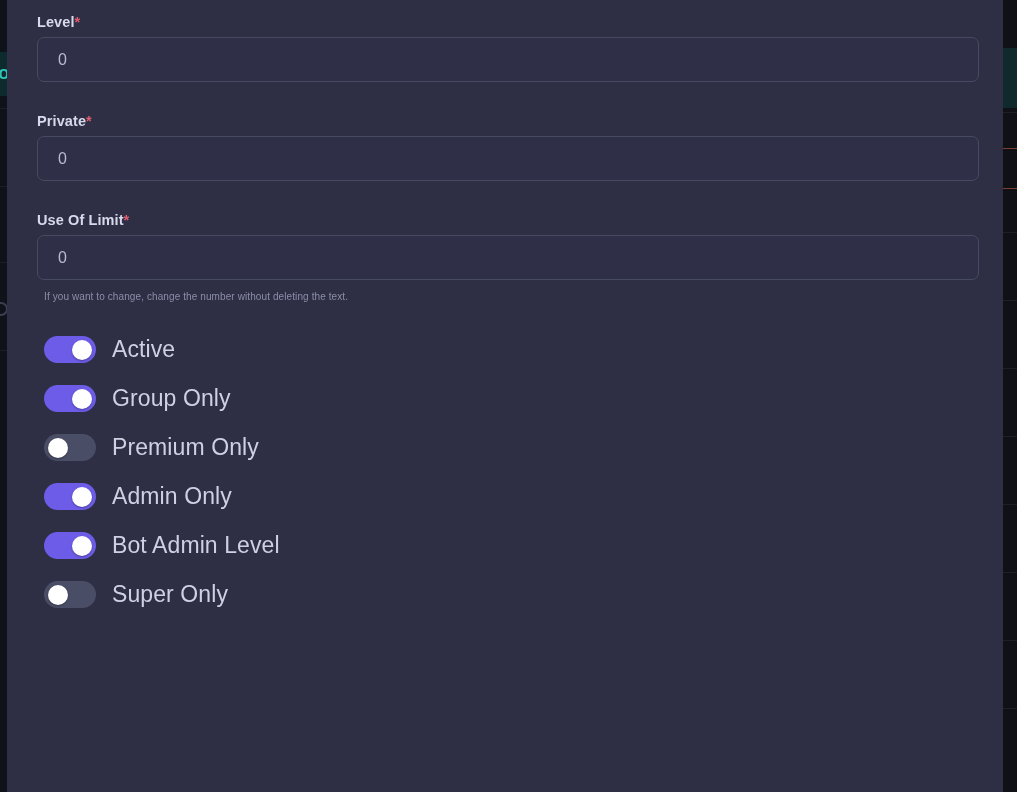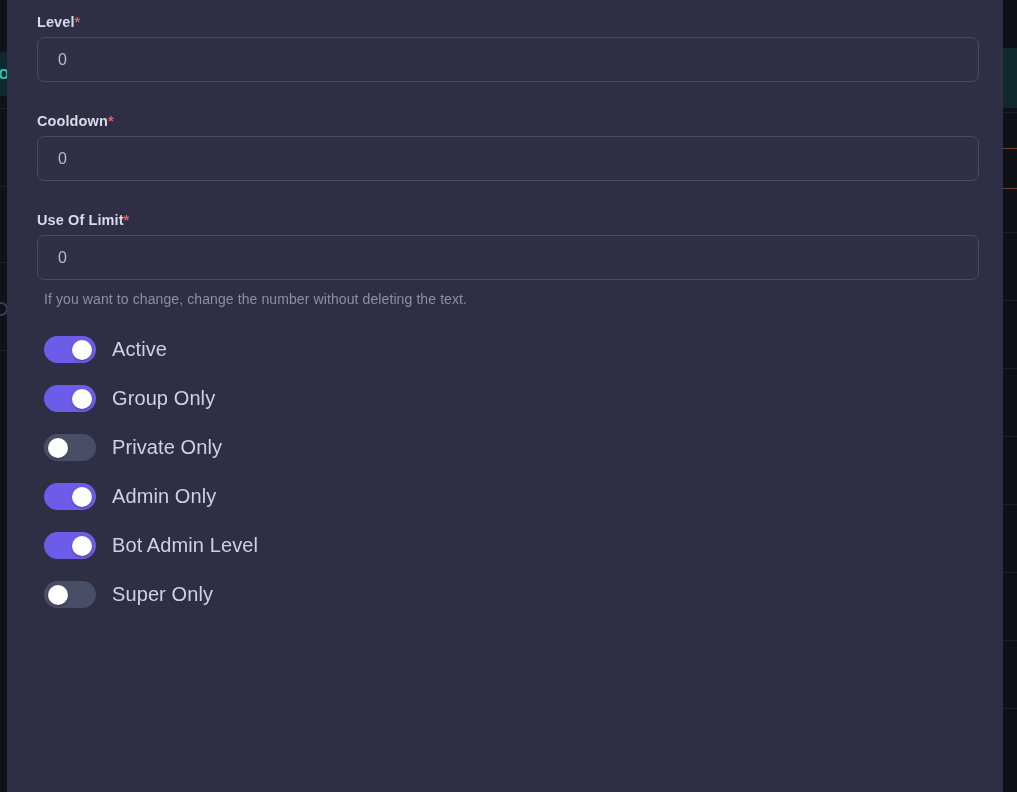--- a/index.html
+++ b/index.html
@@ -59,21 +59,21 @@
     color:#b9bbd0;
     font-size:16px;
     font-family:"Liberation Sans", sans-serif;
     padding:0 20px;
     outline:none;
   }
   .field-input::placeholder { color:#9b9db5; }
 
   .helper-text {
     position:absolute; left:37px; top:291px;
-    font-size:14px; color:#8b8ea8; letter-spacing:0.1px;
+    font-size:10px; color:#8b8ea8; letter-spacing:0.1px;
   }
 
   
   .toggle-list { position:absolute; left:37px; top:334px; width:900px; }
   .toggle-row {
     display:flex; align-items:center;
     height:31px; margin-bottom:18px;
     cursor:pointer;
   }
   .switch {
@@ -86,21 +86,21 @@
   .knob {
     position:absolute; top:3.5px; left:4px;
     width:20px; height:20px; border-radius:50%;
     background:#ffffff;
     box-shadow:0 1px 2px rgba(0,0,0,.32);
     transition:left .15s;
   }
   .switch.on .knob { left:28px; }
   .toggle-label {
     margin-left:16px;
-    font-size:20px; color:#cfd1e3;
+    font-size:23px; color:#cfd1e3;
     letter-spacing:0.1px; white-space:nowrap;
   }
 </style>
 </head>
 <body>
 
 <div id="root">
 
   <div class="bg-layer"></div>
   <div class="bg-left"></div>
@@ -130,21 +130,21 @@
 
     <div class="field" style="top:14px">
       <div class="field-label">
         <span>Level</span><span class="req">*</span>
       </div>
       <input class="field-input" type="text" value="0" style="">
     </div>
 
     <div class="field" style="top:113px">
       <div class="field-label">
-        <span>Cooldown</span><span class="req">*</span>
+        <span>Private</span><span class="req">*</span>
       </div>
       <input class="field-input" type="text" value="0" style="">
     </div>
 
     <div class="field" style="top:212px">
       <div class="field-label">
         <span>Use Of Limit</span><span class="req">*</span>
       </div>
       <input class="field-input" type="text" value="0" style="">
     </div>
@@ -161,21 +161,21 @@
         <div class="toggle-row">
           <div class="switch on">
             <div class="knob"></div>
           </div>
           <span class="toggle-label">Group Only</span>
         </div>
         <div class="toggle-row">
           <div class="switch">
             <div class="knob"></div>
           </div>
-          <span class="toggle-label">Private Only</span>
+          <span class="toggle-label">Premium Only</span>
         </div>
         <div class="toggle-row">
           <div class="switch on">
             <div class="knob"></div>
           </div>
           <span class="toggle-label">Admin Only</span>
         </div>
         <div class="toggle-row">
           <div class="switch on">
             <div class="knob"></div>

